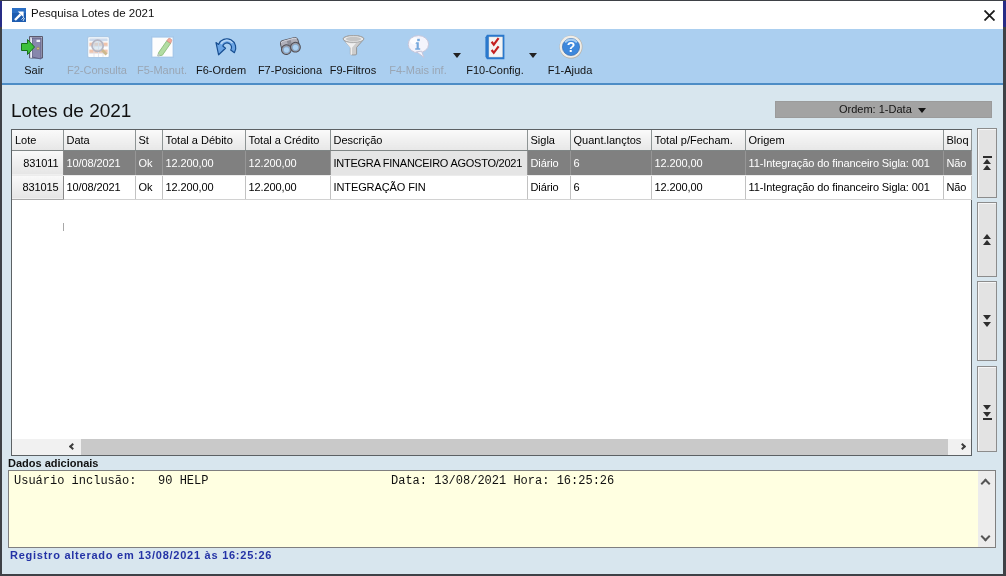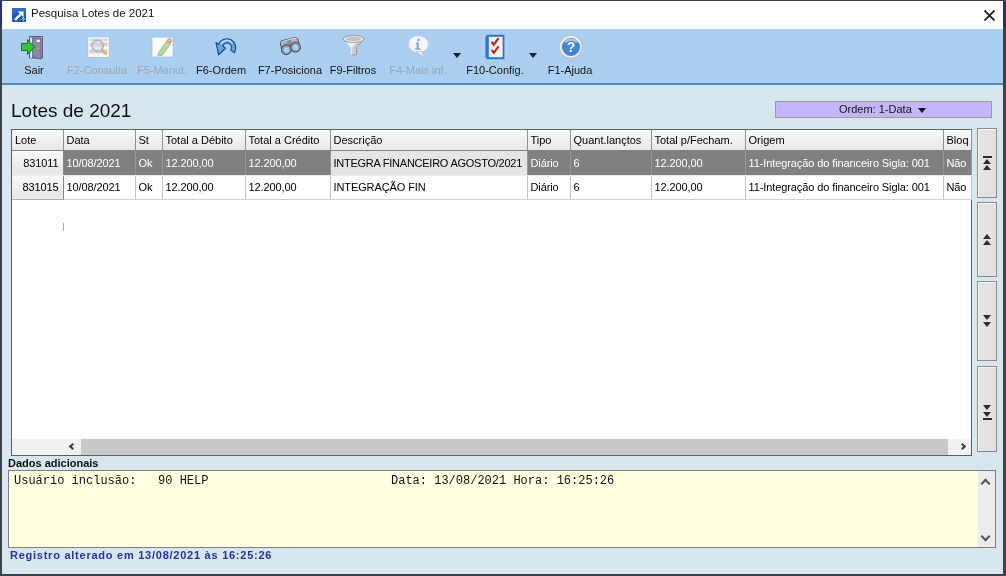--- a/index.html
+++ b/index.html
@@ -6,21 +6,21 @@
 .edge{position:absolute;background:#3e4146;z-index:50}
 #titlebar{position:absolute;left:2px;top:1px;width:1001px;height:28px;background:#fff}
 #title{position:absolute;left:29px;top:6px;font-size:11.5px;color:#101010}
 #close{position:absolute;right:8px;top:9px}
 #toolbar{position:absolute;left:2px;top:29px;width:1001px;height:56px;background:#abcff0;border-bottom:2px solid #4d8dc6}
 .ti{position:absolute;top:6px}
 .tlbl{position:absolute;top:35px;font-size:11px;color:#141414;white-space:nowrap;text-align:center;width:90px}
 .dis{color:#9aa6b4 !important}
 .darr{position:absolute;top:24px;width:0;height:0;border-left:4px solid transparent;border-right:4px solid transparent;border-top:5px solid #222}
 #heading{position:absolute;left:11px;top:100px;font-size:19px;color:#101010}
-#ordem{position:absolute;left:775px;top:101px;width:217px;height:17px;background:#c4b5fd;border:1px solid #9b9b9b;font-size:11px;color:#141414}
+#ordem{position:absolute;left:775px;top:101px;width:217px;height:17px;background:#a3a3a3;border:1px solid #9b9b9b;font-size:11px;color:#141414}
 #grid{position:absolute;left:11px;top:129px;width:961px;height:327px;background:#fff;border:1px solid #5c6164}
 table{border-collapse:collapse;table-layout:fixed;width:959px;font-size:11px;color:#000}
 th{font-weight:normal;text-align:left;background:linear-gradient(#fafafa,#e7e7e7);border-right:1px solid #8e9494;border-bottom:1px solid #7f8585;height:20px;padding:0 3px;white-space:nowrap;overflow:hidden}
 td{height:24px;letter-spacing:-0.1px;border-right:1px solid #c2c2c2;border-bottom:1px solid #d2d2d2;padding:0 3px;white-space:nowrap;overflow:hidden}
 td.rh{background:linear-gradient(#f9f9f9,#e5e5e5);border-right:1px solid #888;border-bottom:1px solid #aaa;text-align:right;padding-right:4px}
 .num{padding-right:5px}
 th.num{padding-right:4px}
 tr.sel td{background:#808080;color:#fff;border-right-color:#969696;border-bottom-color:#ececec}
 tr.sel td.rh{background:linear-gradient(#f9f9f9,#e5e5e5);color:#000;border-right-color:#888}
 tr.sel td.desc{background:#e5e5e5;color:#000;letter-spacing:-0.25px}
@@ -162,21 +162,21 @@
           <col style="width:28px">
         </colgroup>
       <tbody>
           <tr>
             <th>Lote</th>
             <th>Data</th>
             <th>St</th>
             <th class="num">Total a Débito</th>
             <th class="num">Total a Crédito</th>
             <th>Descrição</th>
-            <th>Tipo</th>
+            <th>Sigla</th>
             <th class="num">Quant.lançtos</th>
             <th class="num">Total p/Fecham.</th>
             <th>Origem</th>
             <th>Bloq</th>
           </tr>
       <tr class="sel" style="height:25px">
             <td class="rh">831011</td>
             <td>10/08/2021</td>
             <td>Ok</td>
             <td class="num">12.200,00</td>

